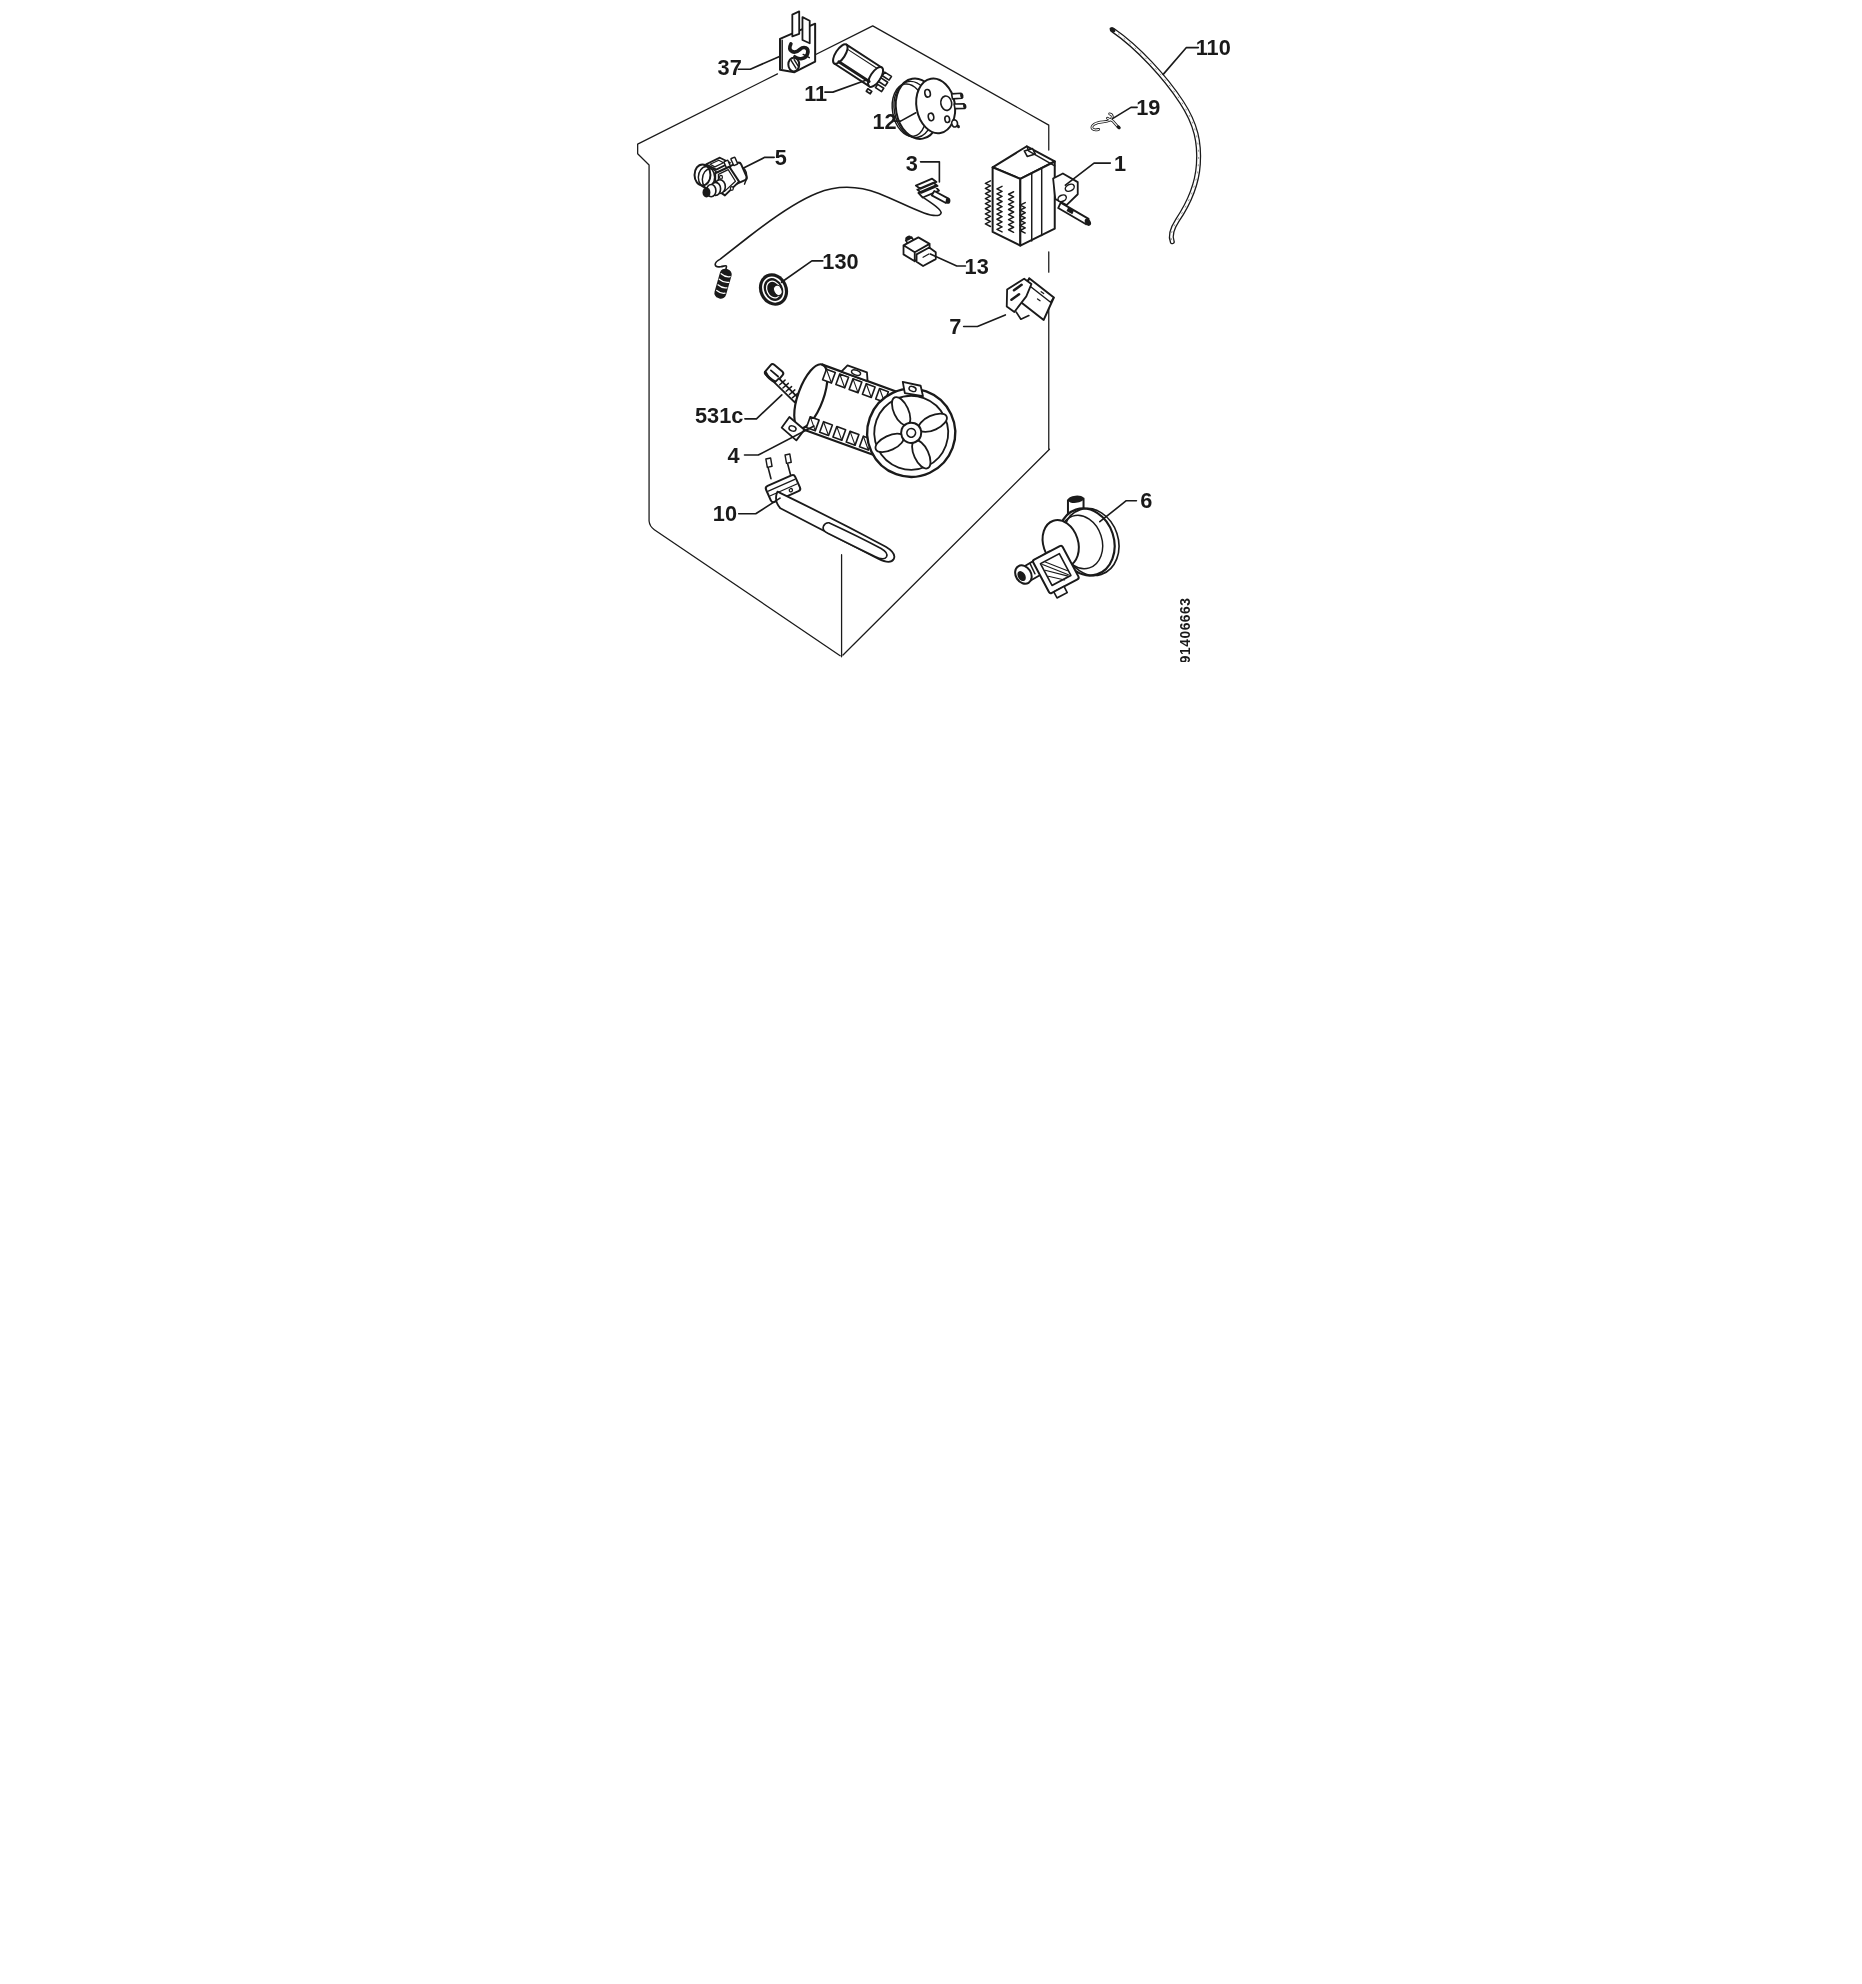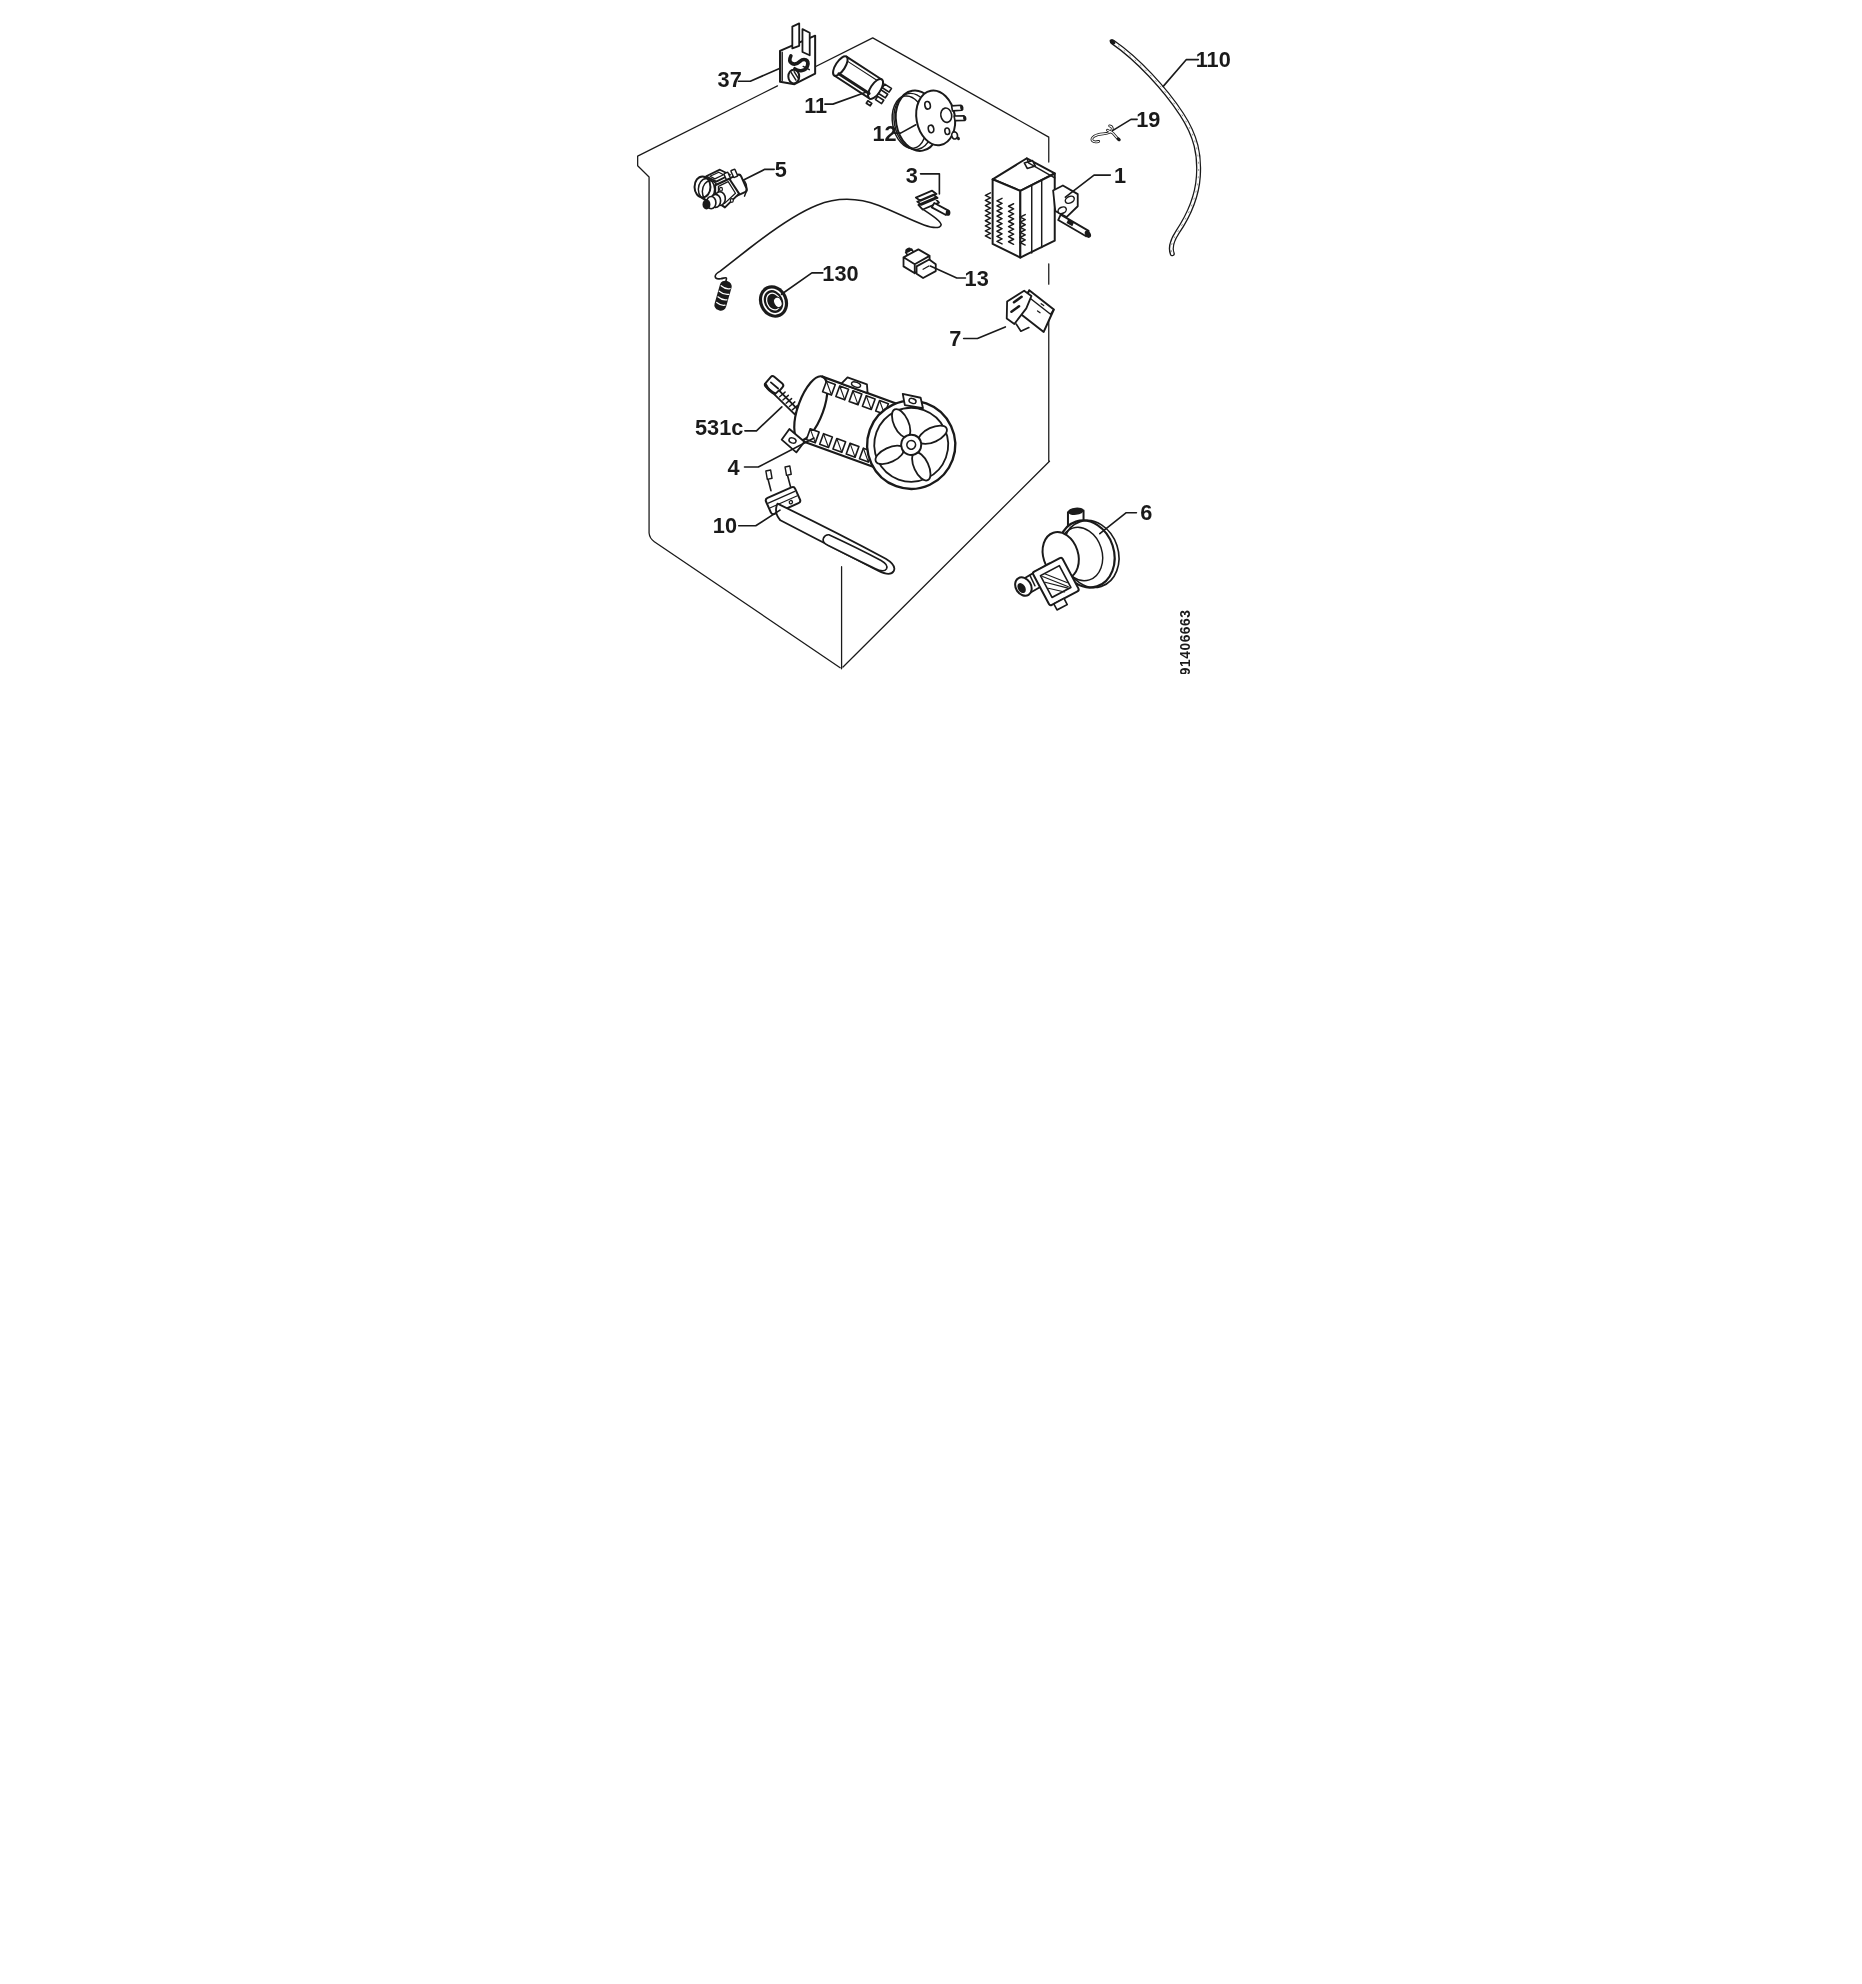--- a/index.html
+++ b/index.html
@@ -1,17 +1,17 @@
 <!DOCTYPE html>
 <html style="--ink: #1a1a1a; --paper: #ffffff;font-size:8.7px"><head>
 <meta charset="utf-8">
 <style>
   :root { --ink:#1a1a1a; --paper:#ffffff; }
   html,body { margin:0; padding:0; background:var(--paper); }
-  .stage { width:621px; height:662px; margin:12px auto; position:relative; background:var(--paper); }
+  .stage { width:621px; height:662px; margin:0 auto; position:relative; background:var(--paper); }
   svg { display:block; width:100%; height:100%; stroke-linecap:round; stroke-linejoin:round; }
   .ln { stroke:var(--ink); fill:none; }
   .fw { stroke:var(--ink); fill:#ffffff; }
   .fd { fill:var(--ink); stroke:none; }
   .wl { stroke:#ffffff; fill:none; }
   .lbl { font-family:"Liberation Sans", sans-serif; font-weight:bold; font-size:120px;
          fill:var(--ink); text-anchor:middle; }
   .doc { font-size:76px; letter-spacing:3px; }
 </style>
 </head>

